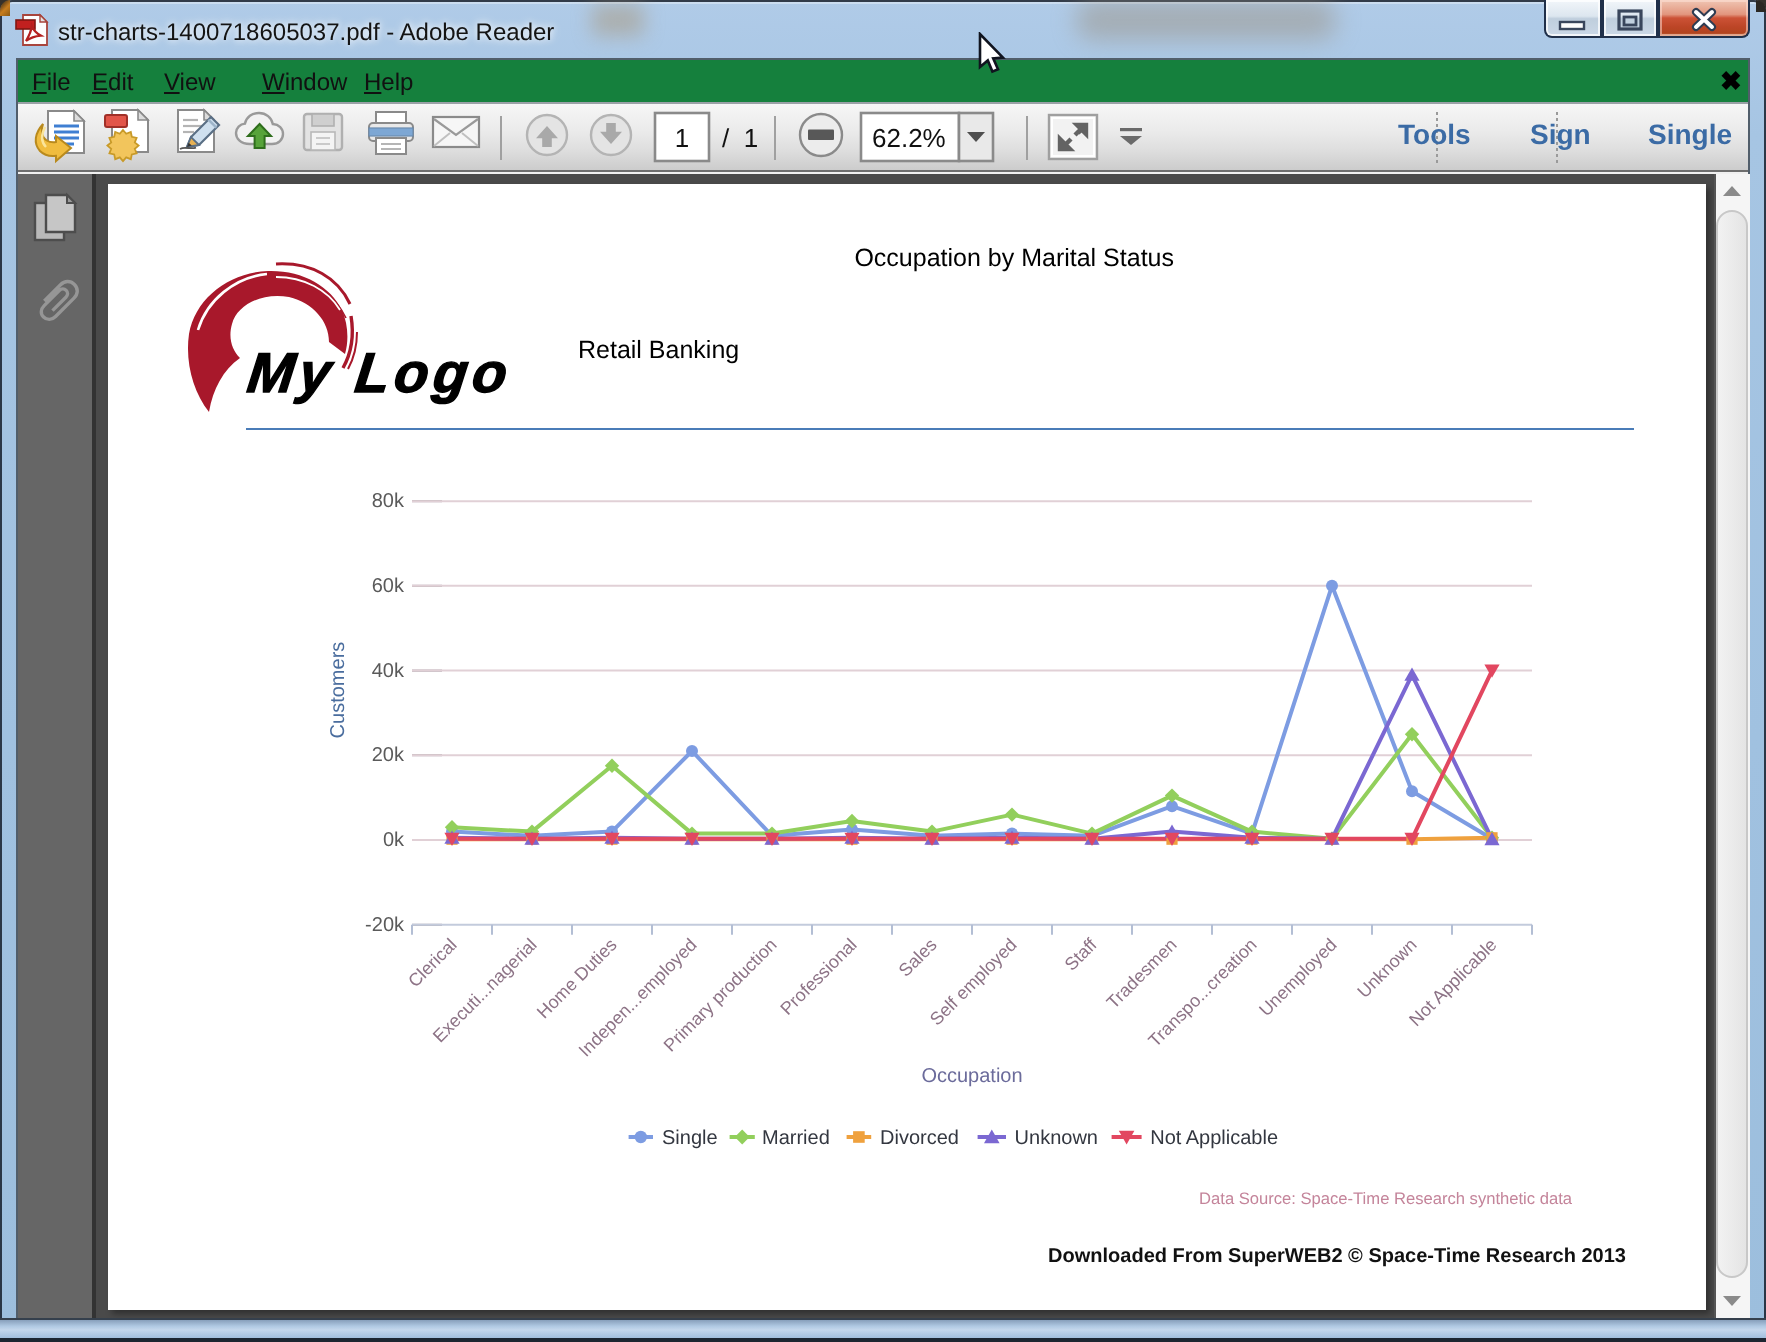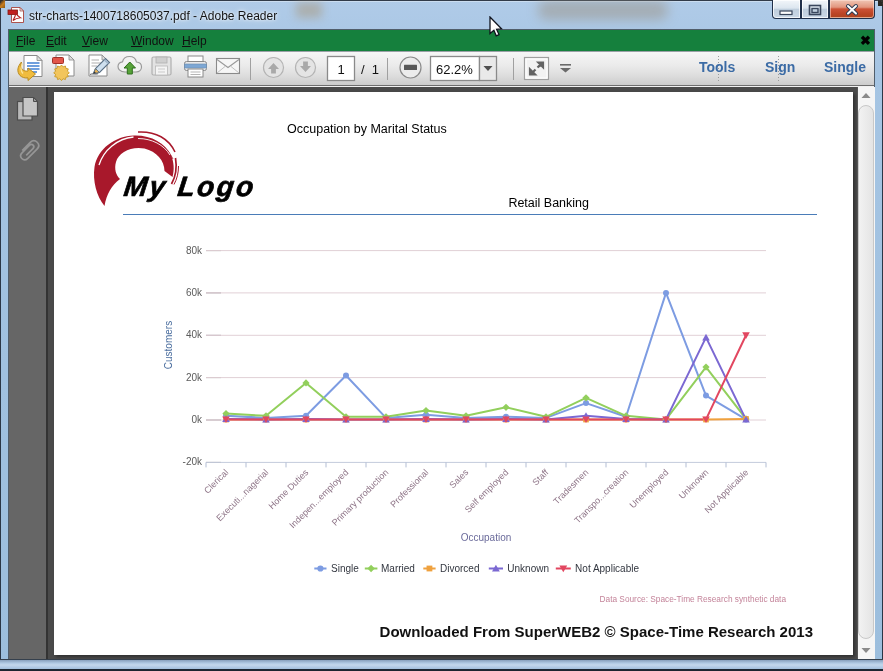--- a/index.html
+++ b/index.html
@@ -56,25 +56,25 @@
 #sb-dn { left:858px; top:642px; width:16px; height:16px; }
 #sb-thumb { left:858px; top:105px; width:16px; height:534px; background:linear-gradient(90deg,#f2f2f2,#e4e4e4); border:1px solid #c8c8c8; border-radius:8px; }
 
 
 #bottomstrip { left:0; top:659px; width:883px; height:12px;
   background:linear-gradient(180deg,#879fbb 0%,#b0c9e3 35%,#c4d7ec 55%,#a2bfdd 100%);
   border-top:1px solid #35404d; border-bottom:2px solid #1d2631; }
 
 
 .pgtext { position:absolute; color:#000; }
-#doctitle { left:287px; top:122px; width:300px; text-align:left; font-size:12.5px; }
-#docsub { left:289px; top:196px; width:300px; text-align:right; font-size:12.5px; }
+#doctitle { left:287px; top:122px; width:300px; text-align:right; font-size:12.5px; }
+#docsub { left:289px; top:168px; width:300px; text-align:left; font-size:12.5px; }
 #hrule { left:123px; top:214px; width:694px; height:1px; background:#4a7cb8; }
 #mylogo { left:124px; top:171px; font-size:28px; font-weight:bold; font-style:italic; letter-spacing:2.4px; transform:skewX(-7deg); color:#000; }
-#dlfooter { left:auto; right:70px; top:623px; font-size:15px; font-weight:bold; color:#111; }
+#dlfooter { left:auto; right:70px; top:623px; font-size:10px; font-weight:bold; color:#111; }
 #mylogo .halo { position:absolute; left:0; top:0; -webkit-text-stroke:3.5px #fff; color:#fff; }
 #mylogo .ink { position:relative; -webkit-text-stroke:0.7px #000; }
 </style>
 </head>
 <body>
 <div id="win" class="abs"></div>
 <div id="corner-tl" class="abs"></div>
 <div id="blur1" class="abs"></div>
 <div id="blur2" class="abs"></div>
 <div id="corner-tr" class="abs"></div>

